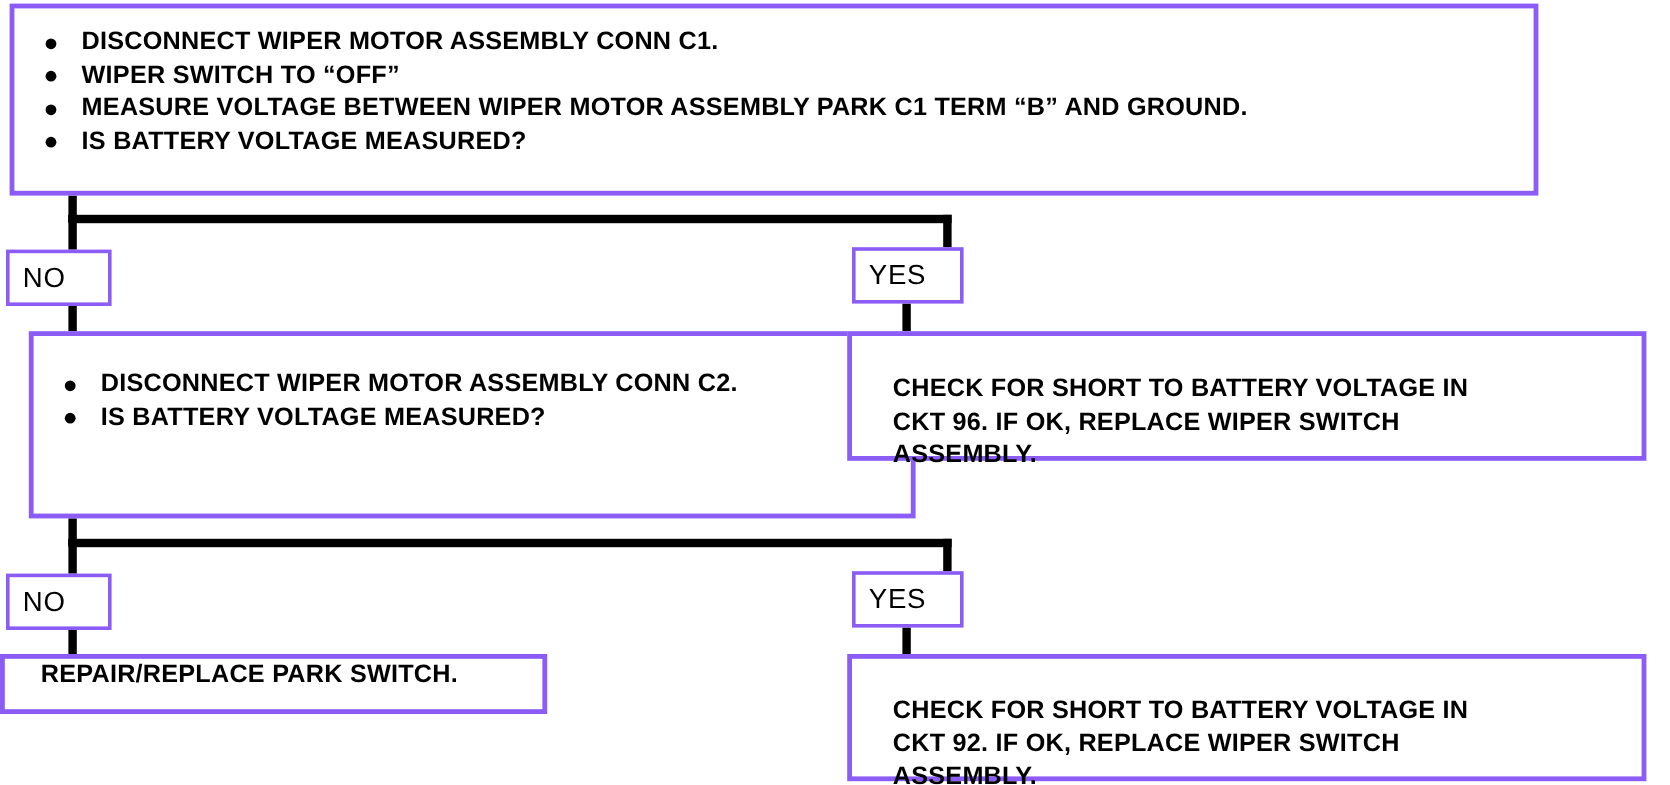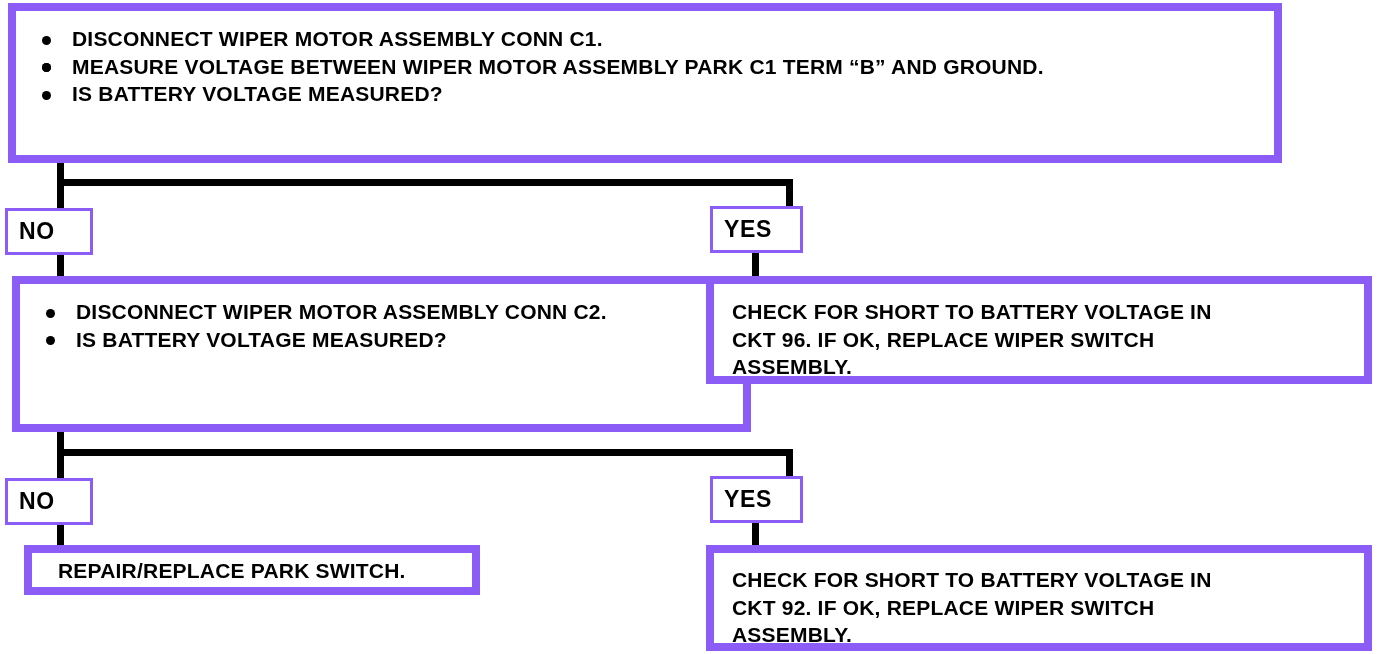--- a/index.html
+++ b/index.html
@@ -18,21 +18,21 @@
     height: 654px;
     background: #ffffff;
     overflow: hidden;
   }
 
   
   .node {
     position: absolute;
     box-sizing: border-box;
     background: #ffffff;
-    border: 8px solid #8b5cf6;
+    border: 4px solid #8b5cf6;
     z-index: 3;
   }
   .node.thin { border-width: 3px; }
 
   
   .bullet-list {
     list-style: none;
     margin: 0;
     padding: 0;
   }
@@ -52,32 +52,32 @@
     height: 9px;
     background: #000000;
     border-radius: 50%;
   }
 
   
   .plain-text {
     font-weight: bold;
     color: #000000;
     letter-spacing: 0.2px;
-    margin: 0;
+    margin: 16px;
     white-space: pre-line;
   }
 
   
   .label-box {
     display: flex;
     align-items: center;
     justify-content: flex-start;
   }
   .label-box .label-text {
-    font-weight: bold;
+    font-weight: normal;
     color: #000000;
     font-size: 23px;
     padding-left: 11px;
     letter-spacing: 0.6px;
   }
 
   
   .conn-v {
     position: absolute;
     background: #000000;
@@ -92,35 +92,35 @@
   }
 
   
   #box-q1 {
     left: 8px;  top: 3px;  width: 1274px; height: 160px;
     padding: 14px 0 0 16px;
   }
   #box-q1 .bullet-row { font-size: 21px; line-height: 27.5px; }
 
   #box-q2 {
-    left: 12px;  top: 276px; width: 739px; height: 156px;
-    padding: 14px 0 0 16px;
+    left: 24px;  top: 276px; width: 739px; height: 156px;
+    padding: 26px 0 0 16px;
   }
   #box-q2 .bullet-row { font-size: 21px; line-height: 27.5px; }
 
   #box-a1 {
     left: 706px; top: 276px; width: 666px; height: 108px;
     padding: 14px 0 0 18px;
   }
   #box-a1 .plain-text { font-size: 21px; line-height: 27.5px; }
 
   #box-a2 {
-    left: 24px;  top: 545px; width: 456px; height: 50px;
-    padding: 0 0 0 26px;
-    display: flex; align-items: center;
+    left: 0;  top: 545px; width: 456px; height: 50px;
+    padding: 0 0 0 14px;
+    display: flex; align-items: flex-end;
   }
   #box-a2 .plain-text { font-size: 21px; line-height: 27px; }
 
   #box-a3 {
     left: 706px; top: 545px; width: 666px; height: 106px;
     padding: 13px 0 0 18px;
   }
   #box-a3 .plain-text { font-size: 21px; line-height: 27.5px; }
 
   #label-no-1  { left: 5px;   top: 208px; width: 88px; height: 47px; }
@@ -134,20 +134,21 @@
 <div id="chart-root">
 
   <div class="node" id="box-q1">
     <div class="bullet-list">
       <span class="bullet-row">
         <span class="bullet-dot"></span>
         <span>DISCONNECT WIPER MOTOR ASSEMBLY CONN C1.</span>
       </span>
       <span class="bullet-row">
         <span class="bullet-dot"></span>
+        <span>WIPER SWITCH TO “OFF”</span>
       </span>
       <span class="bullet-row">
         <span class="bullet-dot"></span>
         <span>MEASURE VOLTAGE BETWEEN WIPER MOTOR ASSEMBLY PARK C1 TERM “B” AND GROUND.</span>
       </span>
       <span class="bullet-row">
         <span class="bullet-dot"></span>
         <span>IS BATTERY VOLTAGE MEASURED?</span>
       </span>
     </div>

